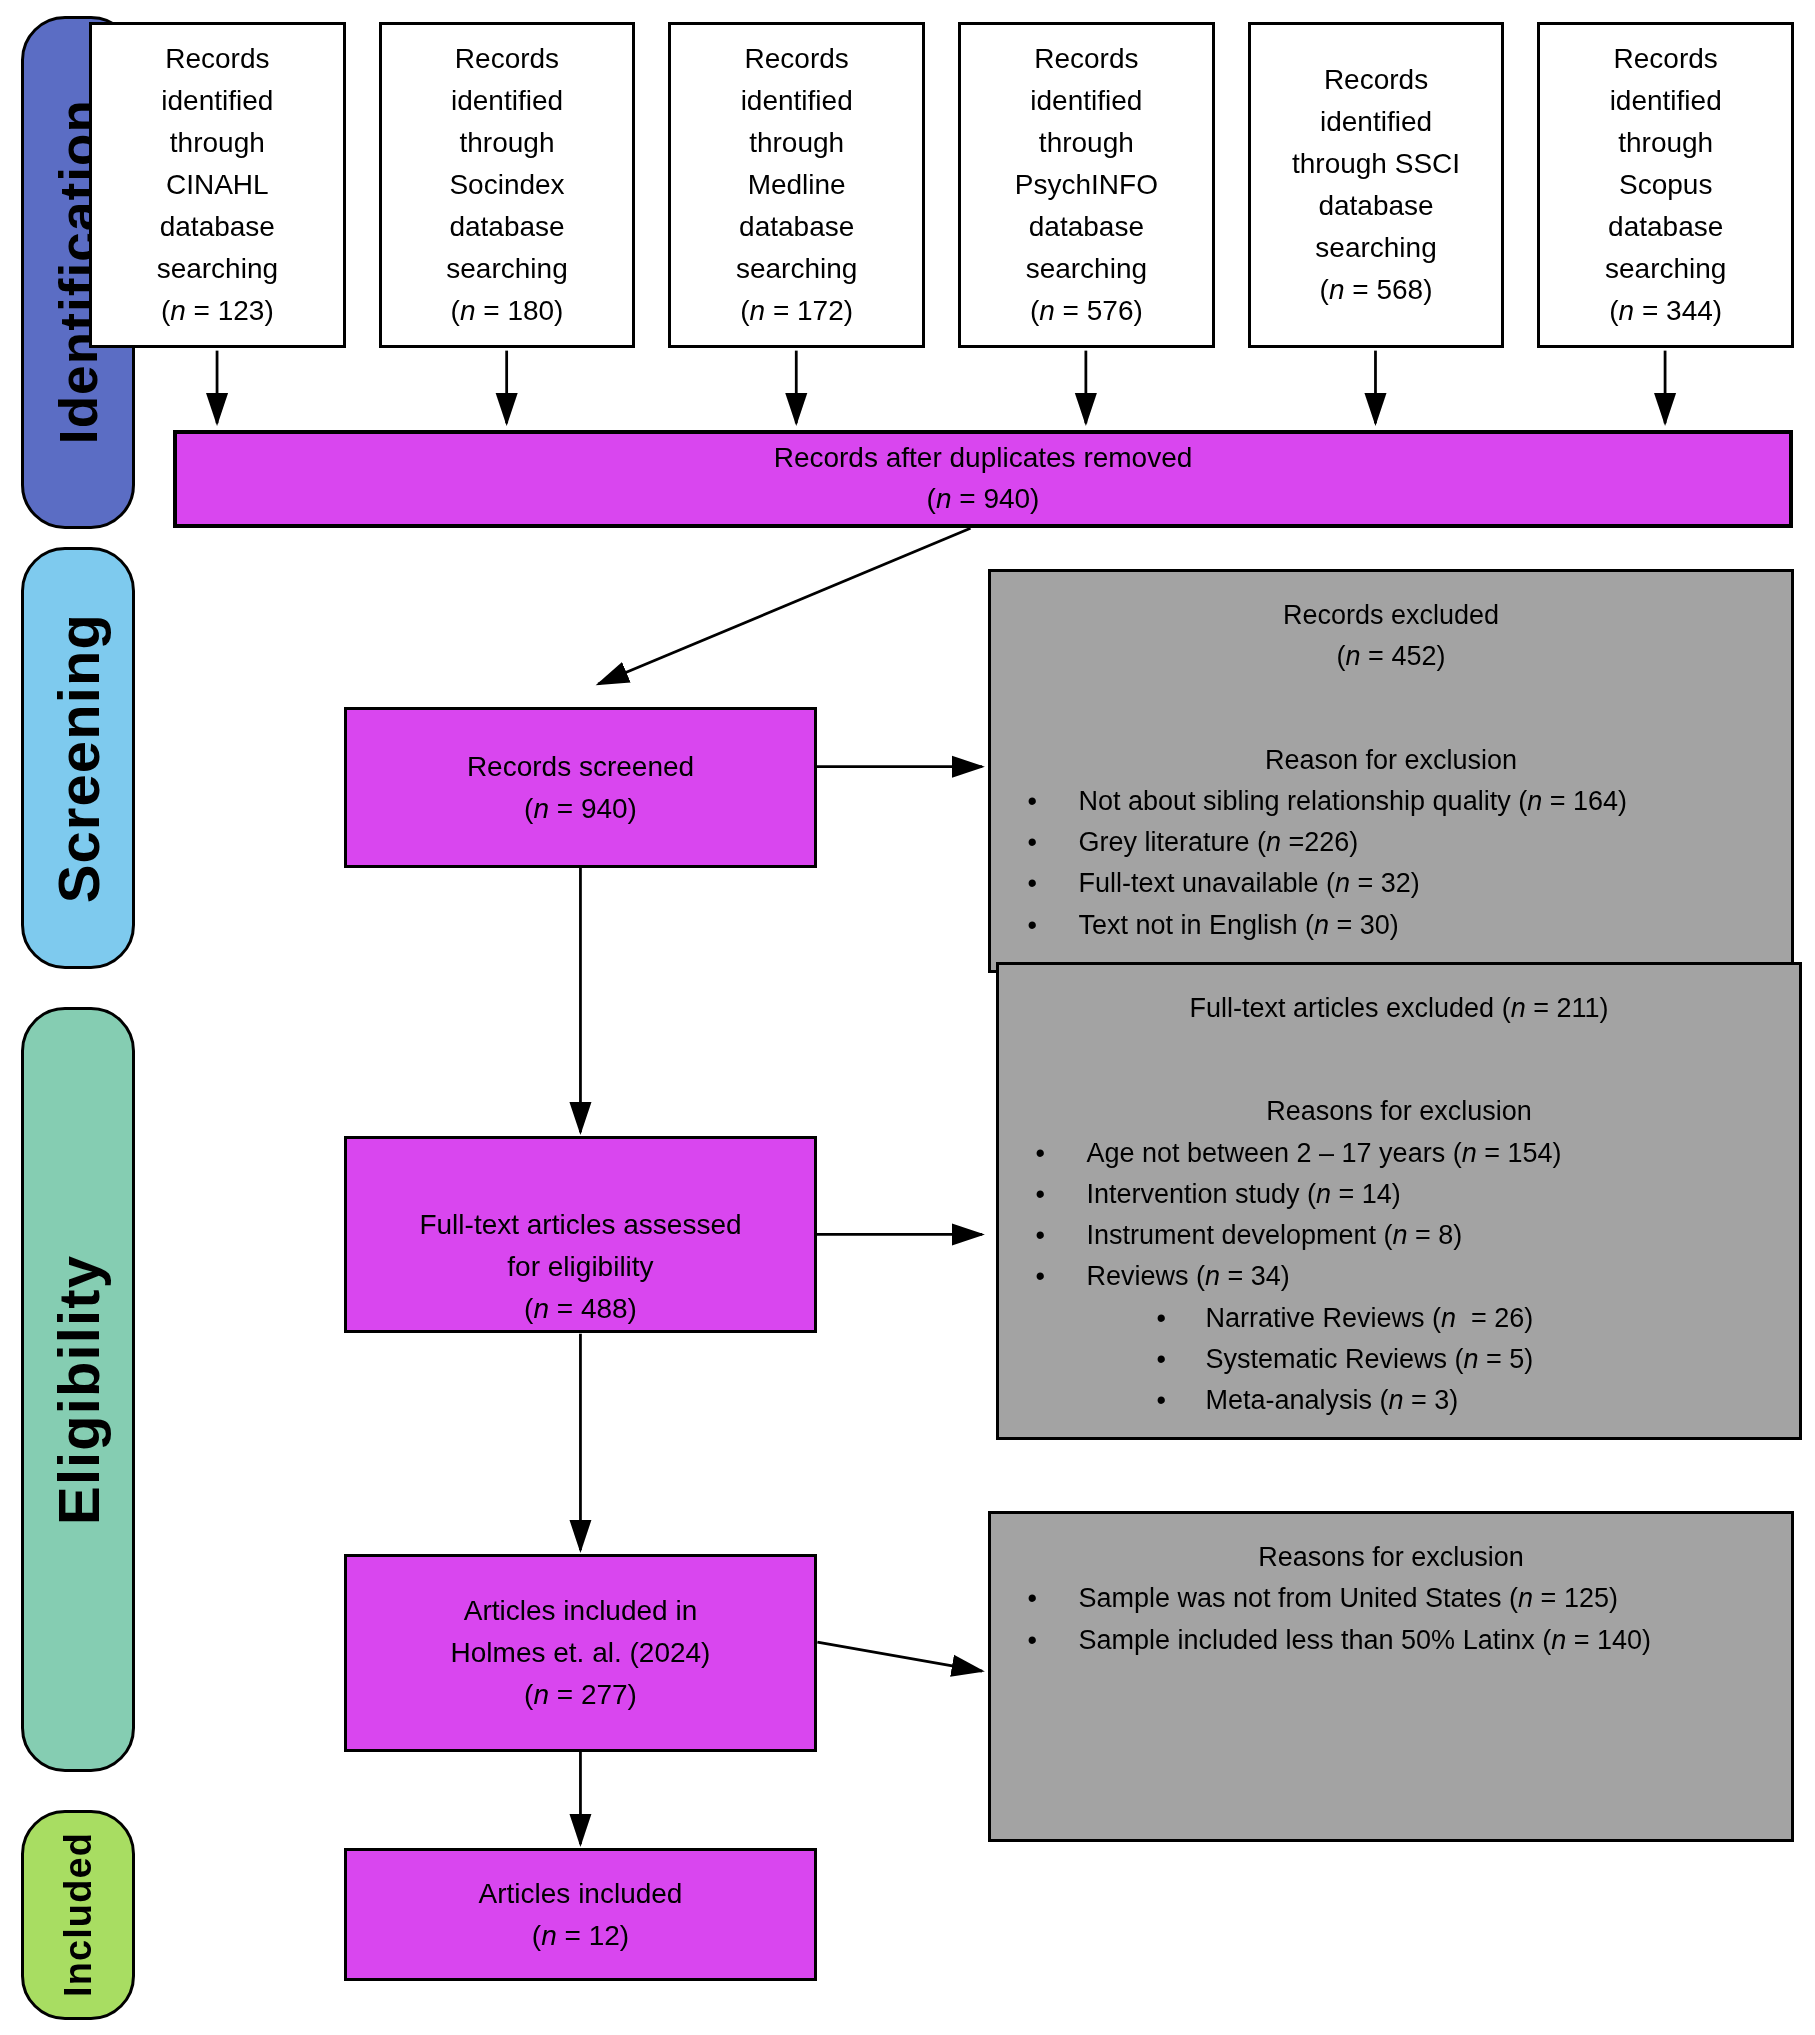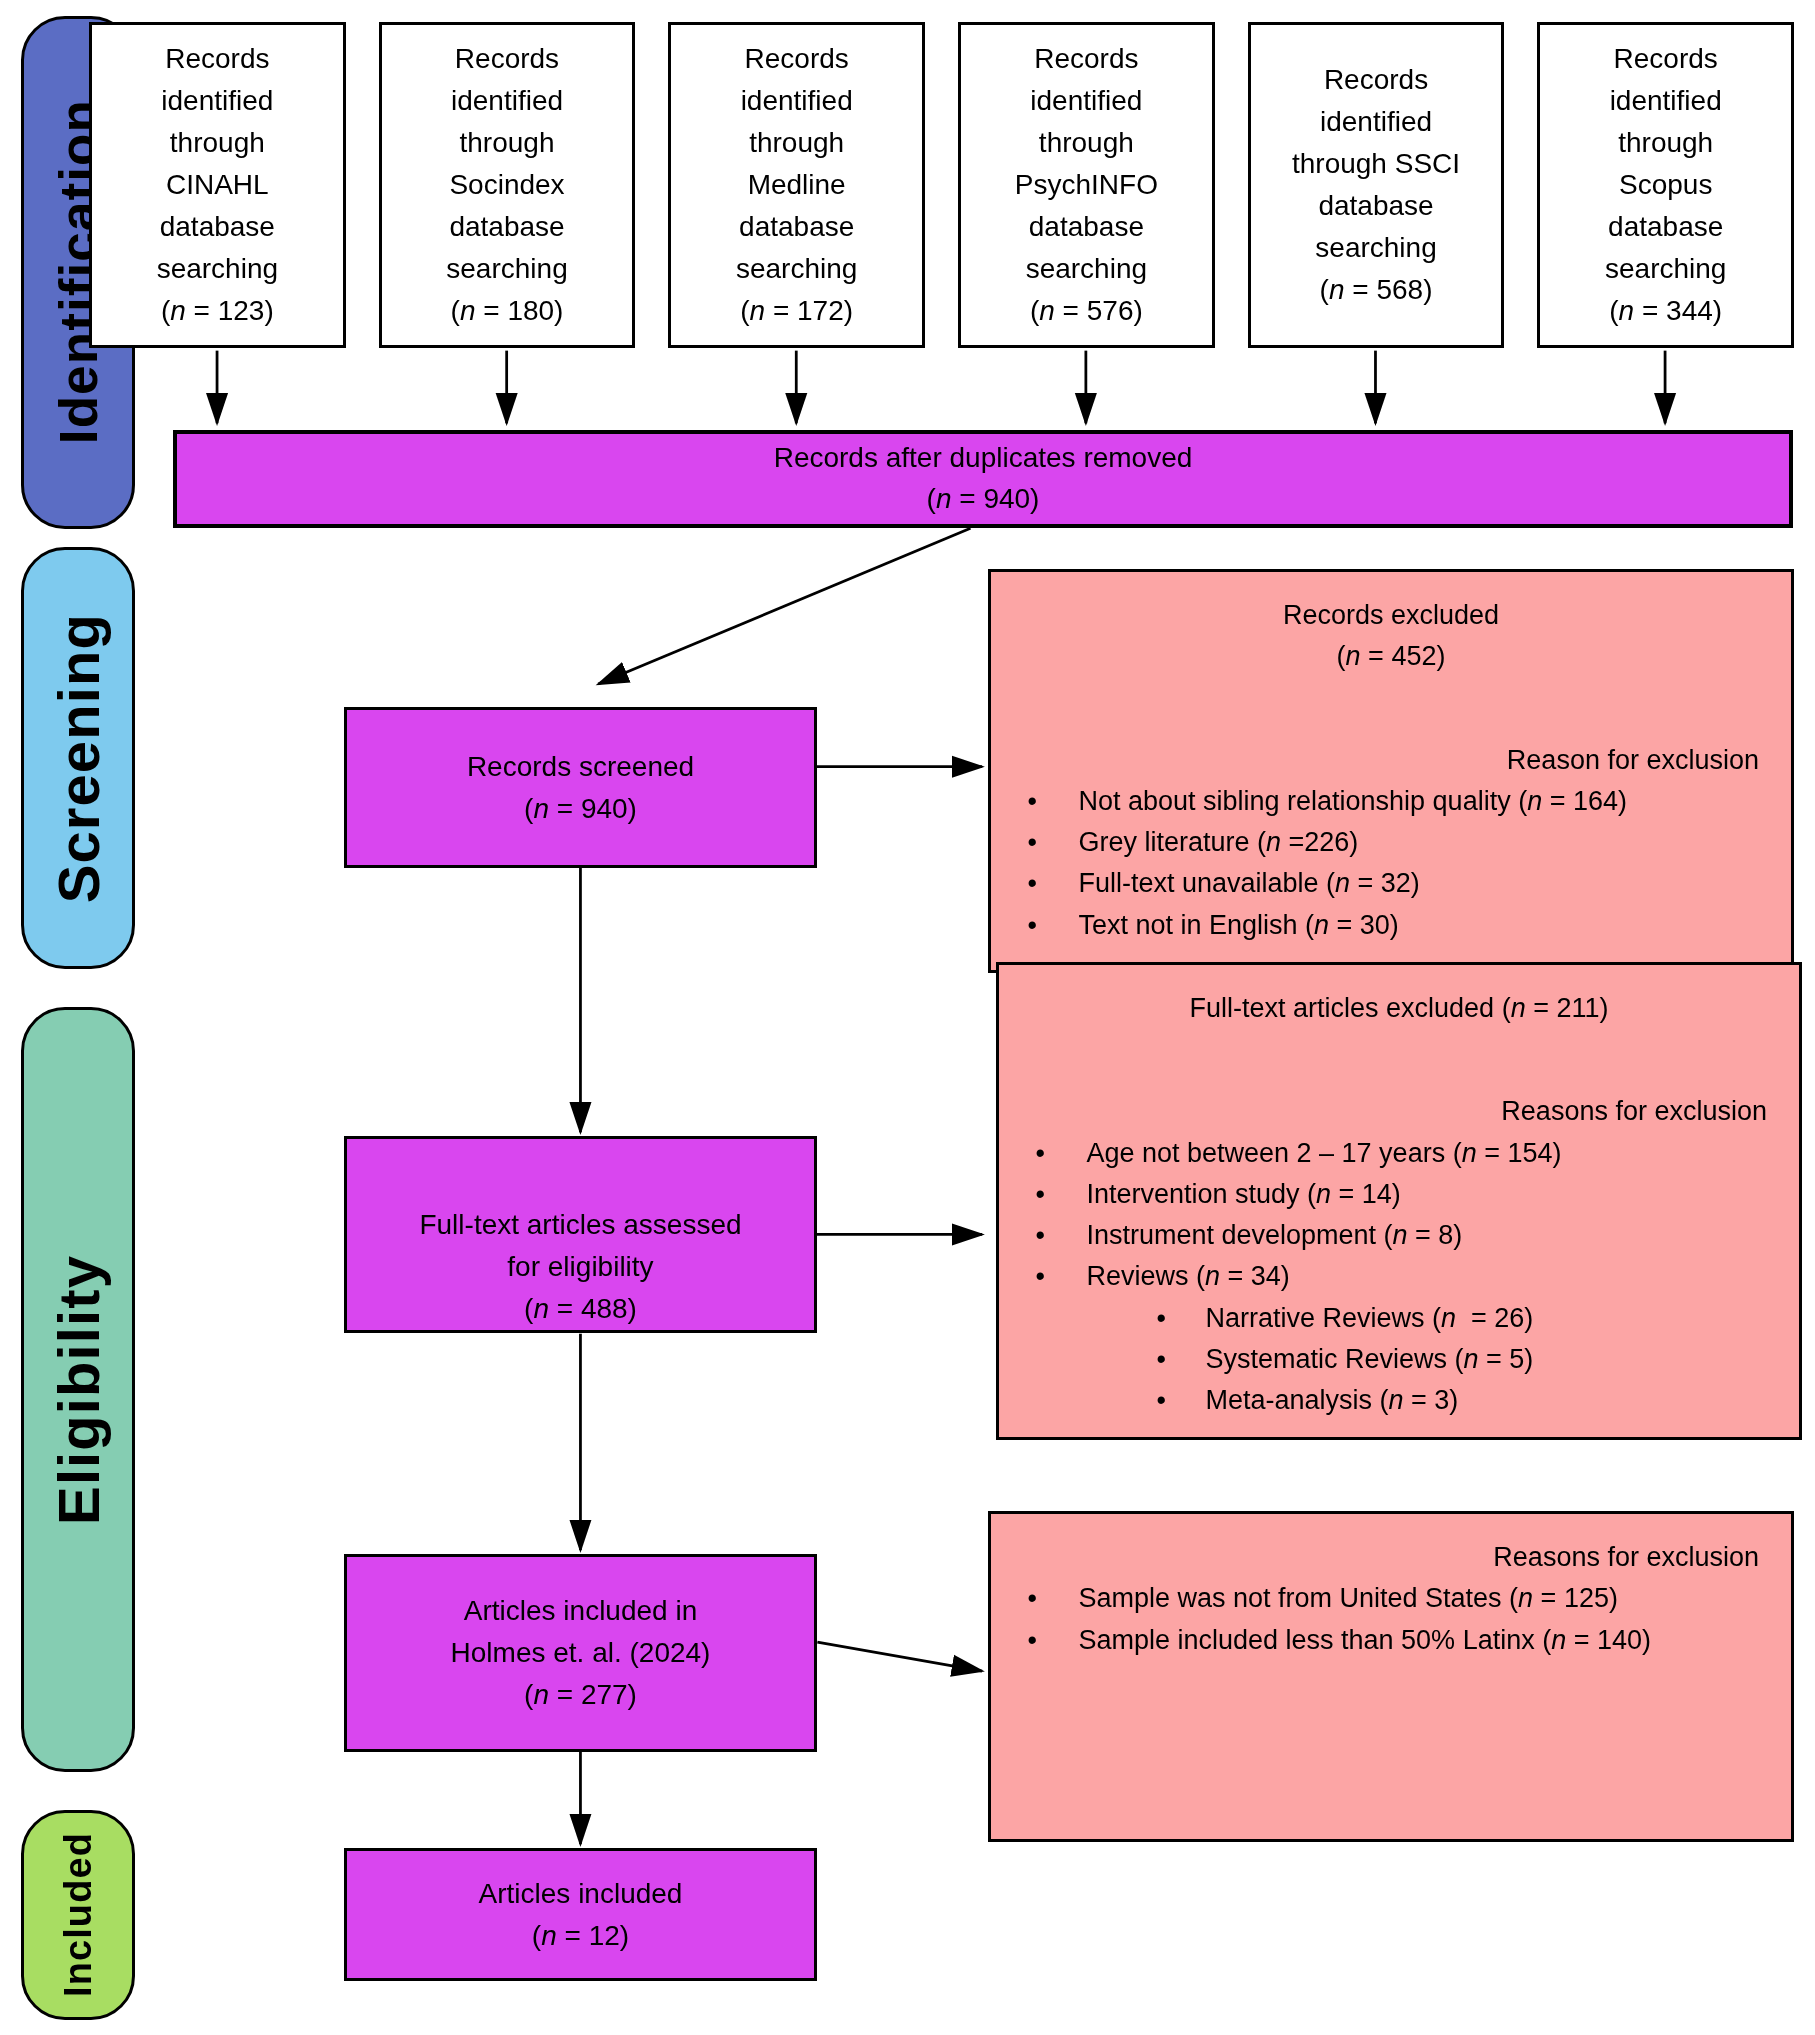--- a/index.html
+++ b/index.html
@@ -42,28 +42,28 @@
     font-size:28px;line-height:1.5;
   }
   .source-box .txt{white-space:pre-line;}
   #dup-bar{left:173px;top:430px;width:1620px;height:98px;border-width:4.4px;line-height:1.45;}
   #screened{left:344px;top:707px;width:473px;height:161px;}
   #assessed{left:344px;top:1136px;width:473px;height:197px;align-items:flex-end;}
   #holmes{left:344px;top:1554px;width:473px;height:198px;}
   #included-box{left:344px;top:1848px;width:473px;height:133px;}
   
   .ex-box{
-    position:absolute;border:3.3px solid #000;box-sizing:border-box;background:#fca5a5;
+    position:absolute;border:3.3px solid #000;box-sizing:border-box;background:#a3a3a3;
     padding:23px 32px;font-size:27px;line-height:1.53;text-align:left;
   }
   #ex0{left:988px;top:569px;width:806px;height:404px;}
   #ex1{left:988px;top:962px;width:806px;height:478px;margin-left:8px;}
   #ex2{left:988px;top:1511px;width:806px;height:331px;}
   .ex-title{text-align:center;white-space:pre-line;margin-bottom:62px;}
-  .ex-heading{text-align:right;}
+  .ex-heading{text-align:center;}
   .bullet{display:flex;align-items:flex-start;}
   .bullet .dot{flex:none;width:51px;padding-left:4.4px;}
   .bullet .btext{flex:1;}
   .bullet.sub{margin-left:121px;}
   .bullet.sub .dot{width:49px;}
   i{font-style:italic;}
 </style>
 </head>
 <body>
 

